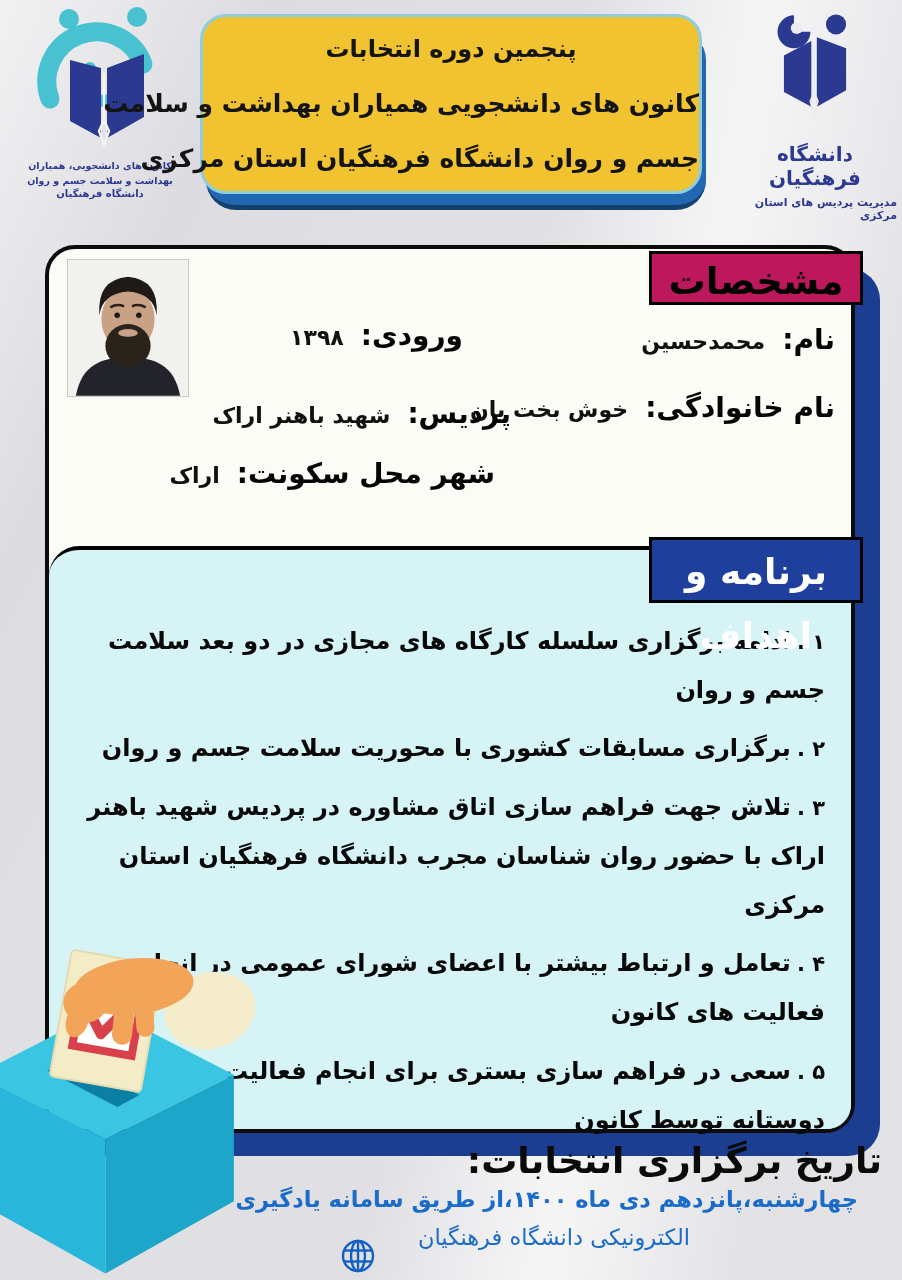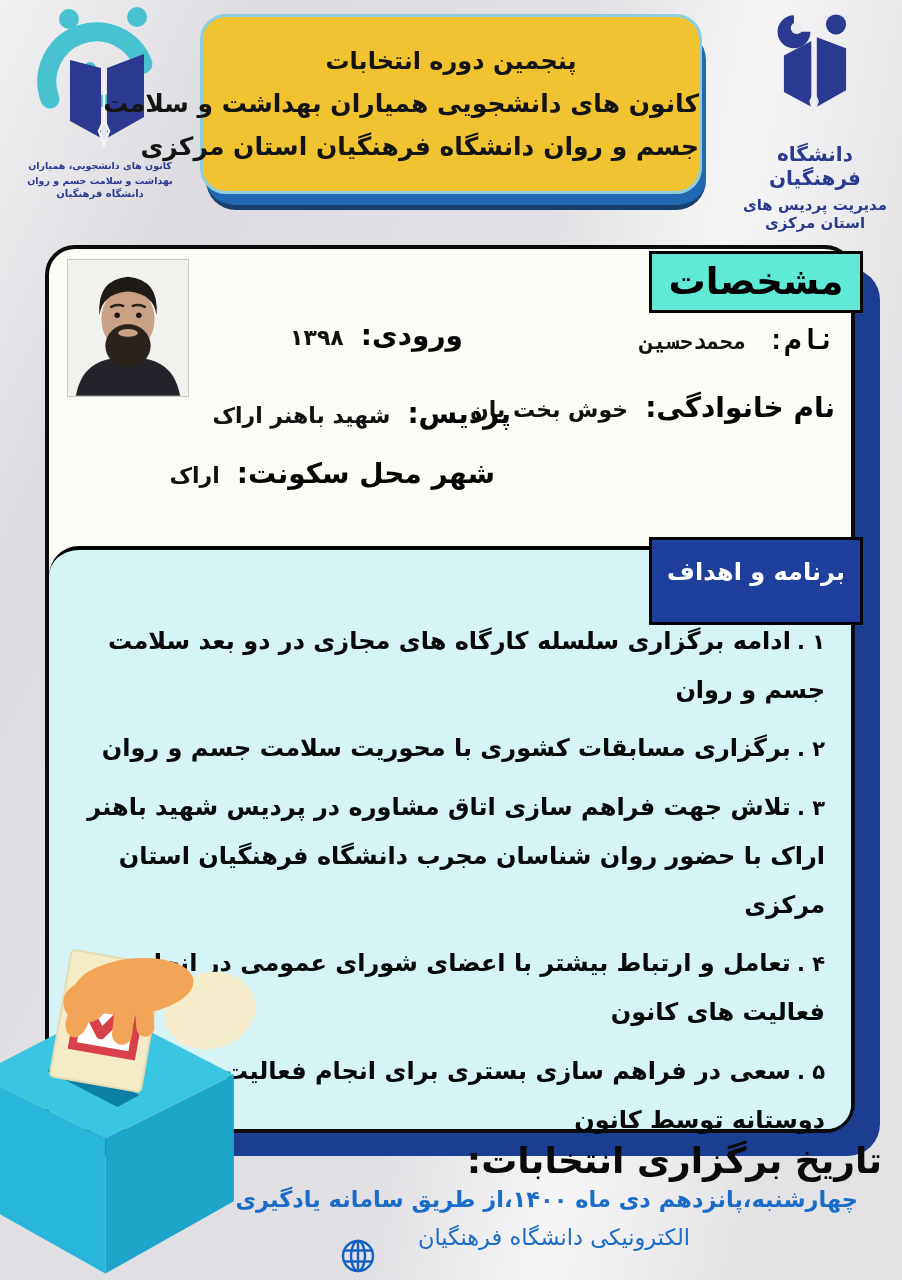--- a/index.html
+++ b/index.html
@@ -18,46 +18,46 @@
   .logo-cap1 { font-size:9.5px; font-weight:bold; color:#2b3990; direction:rtl; line-height:1.6; margin-top:2px; }
   .logo-cap2 { font-size:10px; font-weight:bold; color:#2b3990; direction:rtl; }
 
   .banner-back { position:absolute; left:206px; top:30px; width:500px; height:180px;
     background:#2267b2; border-radius:30px; border-bottom:5px solid #15406e; }
   .banner { position:absolute; left:200px; top:14px; width:502px; height:180px;
     background:#f2c331; border:3px solid #8ecddc; border-radius:26px;
     display:flex; flex-direction:column; justify-content:center; gap:14px;
     direction:rtl; text-align:center; }
   .banner .l1 { font-size:24px; font-weight:800; color:#141414; white-space:nowrap; }
-  .banner .l2, .banner .l3 { font-size:25px; font-weight:800; color:#141414; white-space:nowrap; }
+  .banner .l2, .banner .l3 { font-size:25px; font-weight:800; color:#141414; white-space:nowrap;margin-top:12px; }
 
   .uni-logo { position:absolute; left:733px; top:8px; width:164px; height:225px; text-align:center; }
   .uni-name { font-size:20px; font-weight:800; color:#2b3990; direction:rtl; margin-top:2px; }
-  .uni-sub  { font-size:15px; font-weight:bold; color:#2b3990; direction:rtl; margin-top:6px; }
+  .uni-sub  { font-size:11px; font-weight:bold; color:#2b3990; direction:rtl; margin-top:6px;text-align:right; }
 
   
   .card-shadow { position:absolute; left:68px; top:268px; width:812px; height:888px;
     background:#1c3e90; border-radius:32px; }
   .card { position:absolute; left:45px; top:245px; width:810px; height:888px;
     background:#fcfcf7; border:4px solid #0c0c0c; border-radius:30px; }
 
   .sec-label { position:absolute; border:3px solid #000; text-align:center; font-weight:800; z-index:6; }
-  .spec-label { right:-12px; top:2px; width:214px; height:62px; line-height:56px;
-    background:#5eead4; color:#000; font-size:37px; }
-  .goals-label { right:-12px; top:288px; width:214px; height:88px; line-height:64px;
-    background:#1f3f9c; color:#fff; font-size:24px; }
+  .spec-label { right:-12px; top:2px; width:214px; height:54px; line-height:56px;
+    background:#be185d; color:#000; font-size:37px; }
+  .goals-label { right:-12px; top:288px; width:214px; height:66px; line-height:64px;
+    background:#1f3f9c; color:#fff; font-size:36px; }
 
   .photo { position:absolute; left:18px; top:10px; width:122px; height:138px;
     border:1px solid #c9c9c4; background:#f4f4f2; }
   .photo svg { display:block; }
 
   .field { position:absolute; direction:rtl; white-space:nowrap; }
   .flabel { font-size:28px; font-weight:800; color:#050505; }
   .fvalue { font-size:22px; font-weight:bold; color:#111; margin-right:12px; }
-  .fr1 { top:74px;  right:16px;font-family:Liberation Mono, monospace; }
+  .fr1 { top:74px;  right:16px; }
   .fr2 { top:142px; right:16px; }
   .fr3 { top:206px; right:16px; }
   .fl1 { top:70px;  right:388px;margin-left:20px; }
   .fl2 { top:148px; right:340px; }
   .fl3 { top:208px; right:356px; }
 
   .goals-panel { position:absolute; left:0; right:0; top:297px; bottom:0;
     background:#d6f3f6; border-top:4px solid #000;
     border-radius:30px 0 24px 24px; z-index:1; }
   .goals-list { position:absolute; top:368px; right:26px; left:20px; z-index:2;

